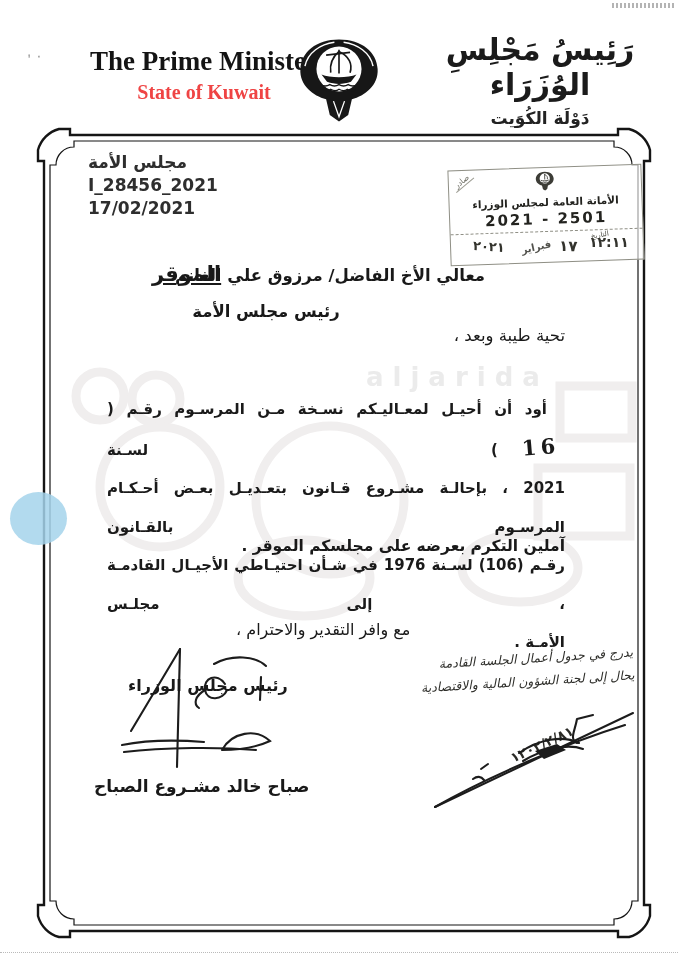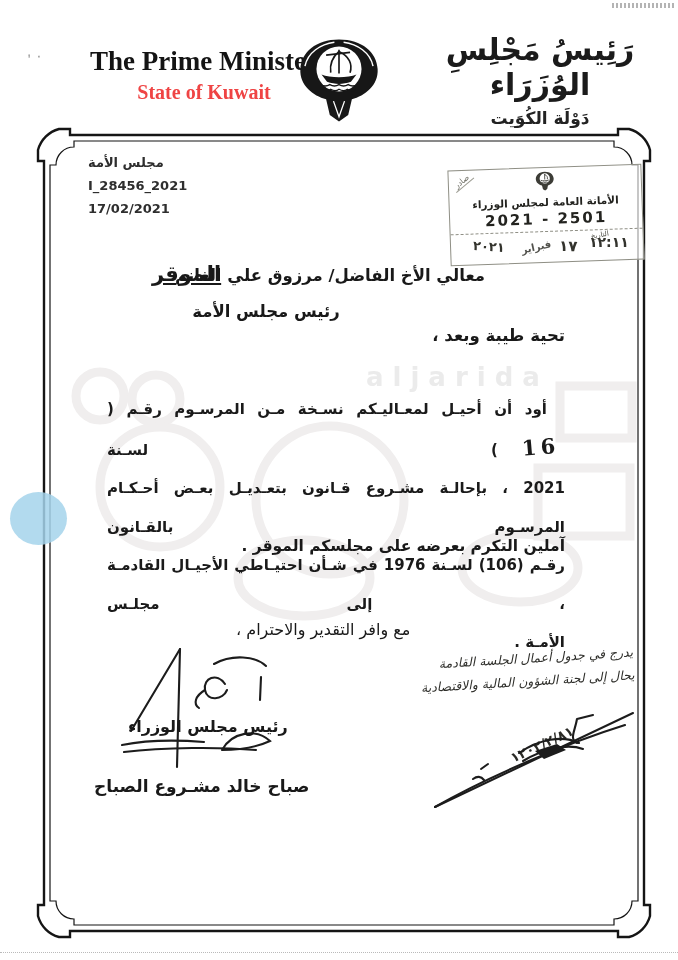--- a/index.html
+++ b/index.html
@@ -24,62 +24,62 @@
   .frame{left:36px;top:127px;z-index:1;}
   .frame .outer{fill:none;stroke:#151515;stroke-width:2.4;}
   .frame .inner{fill:none;stroke:#151515;stroke-width:1.2;}
 
   
   .wm{left:0;top:0;z-index:1;pointer-events:none;}
   .wm-text{left:366px;top:362px;font-size:26px;font-weight:700;letter-spacing:9px;color:#ebebeb;z-index:1;}
   .blue-dot{left:10px;top:492px;width:57px;height:53px;border-radius:50%;background:#a5d3eb;opacity:.85;z-index:4;}
 
   
-  .assembly-stamp{left:88px;top:151px;z-index:3;color:#2e2e2e;font-weight:700;font-size:13px;line-height:23px;}
+  .assembly-stamp{left:88px;top:151px;z-index:3;color:#2e2e2e;font-weight:700;font-size:17px;line-height:23px;}
   .assembly-stamp .arline{direction:rtl;text-align:left;}
 
   
   .sec-stamp{left:449px;top:167px;width:192px;z-index:3;transform:rotate(-2deg);
     border:1.3px solid #8f8f85;background:rgba(255,255,255,.6);text-align:center;direction:rtl;color:#23231f;}
   .sec-stamp .issued{position:absolute;left:2px;top:6px;transform:rotate(-38deg);font-size:8px;color:#6e6e64;border-bottom:1px solid #9a9a90;padding:0 3px;}
   .sec-stamp .mini-emblem{margin-top:3px;}
   .sec-stamp .org{font-size:10.5px;font-weight:700;margin-top:1px;}
   .sec-stamp .num{font-size:15px;font-weight:700;letter-spacing:2px;margin:2px 0 3px;}
   .sec-stamp .daterow{border-top:1px dashed #8f8f85;position:relative;height:30px;}
   .sec-stamp .dlabel{position:absolute;right:34px;top:1px;font-size:7px;color:#4a4a42;transform:rotate(-8deg);}
   .hw{font-weight:700;color:#33332d;display:inline-block;}
   .hw-day{position:absolute;right:66px;top:6px;font-size:15px;transform:rotate(3deg);}
   .hw-month{position:absolute;right:92px;top:9px;font-size:10px;transform:rotate(-10deg);opacity:.85;}
   .hw-year{position:absolute;right:138px;top:5px;font-size:13px;transform:rotate(6deg);}
   .hw-time{position:absolute;right:14px;top:4px;font-size:14px;transform:rotate(2deg);}
   .addressee{right:113px;top:258px;width:470px;z-index:2;font-weight:700;font-size:16.5px;line-height:36px;direction:rtl;text-align:center;}
   .addressee .l2{padding-left:0;padding-right:128px;}
   .honorific{left:152px;top:262px;font-weight:700;font-size:21px;z-index:2;text-decoration:underline;}
-  .salutation{right:113px;top:326px;font-weight:700;font-size:16.5px;z-index:2;direction:rtl;margin-left:19px;}
+  .salutation{right:113px;top:326px;font-weight:400;font-size:16.5px;z-index:2;direction:rtl;margin-left:19px;}
 
   .body-block{right:113px;top:390px;width:458px;z-index:2;direction:rtl;
     font-weight:700;font-size:15px;line-height:38.5px;color:#1a1a1a;}
   .jline{text-align:justify;text-align-last:justify;}
   .jline.first{text-indent:18px;}
   .jline.last{text-align-last:right;}
   .hw-number{font-family:"DejaVu Serif",serif;font-size:21px;letter-spacing:4px;transform:rotate(-5deg);display:inline-block;direction:ltr;padding:0 6px;}
 
   .request{right:113px;top:537px;font-weight:700;font-size:15.5px;z-index:2;direction:rtl;}
   .closing{left:236px;top:620px;font-weight:400;font-size:16px;z-index:2;direction:rtl;}
 
   
   .annotation{right:44px;top:648px;width:252px;z-index:2;direction:rtl;text-align:right;
     transform:rotate(-3.5deg);font-size:12.5px;line-height:23px;color:#2f2f2b;font-weight:400;font-style:italic;}
   .ann-date{left:508px;top:736px;z-index:2;font-size:13.5px;font-weight:700;color:#2a2a26;
     transform:rotate(-25deg);direction:rtl;unicode-bidi:bidi-override;}
 
   
   .pm-sig{left:104px;top:643px;z-index:2;}
   .sig-stroke{fill:none;stroke:#1c1c1c;stroke-width:2.1;stroke-linecap:round;}
-  .signer-title{left:128px;top:717px;font-weight:700;font-size:16px;z-index:3;direction:rtl;}
+  .signer-title{left:128px;top:676px;font-weight:700;font-size:16px;z-index:3;direction:rtl;}
   .signer-name{left:94px;top:776px;font-weight:700;font-size:17px;z-index:3;direction:rtl;}
   .ann-sig{left:427px;top:691px;z-index:2;}
 
   .bottom-scanline{left:0;top:952px;width:678px;border-top:1px dotted #b3b3b3;opacity:.9;z-index:2;}
 </style>
 </head>
 <body>
 
 <div class="page">
 

